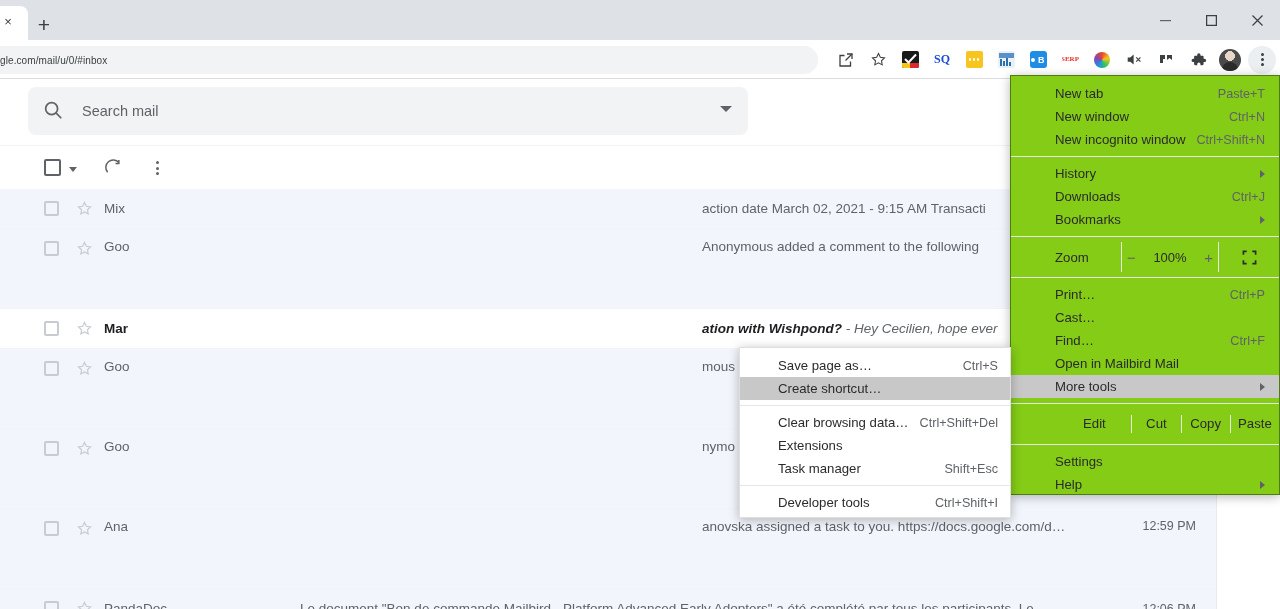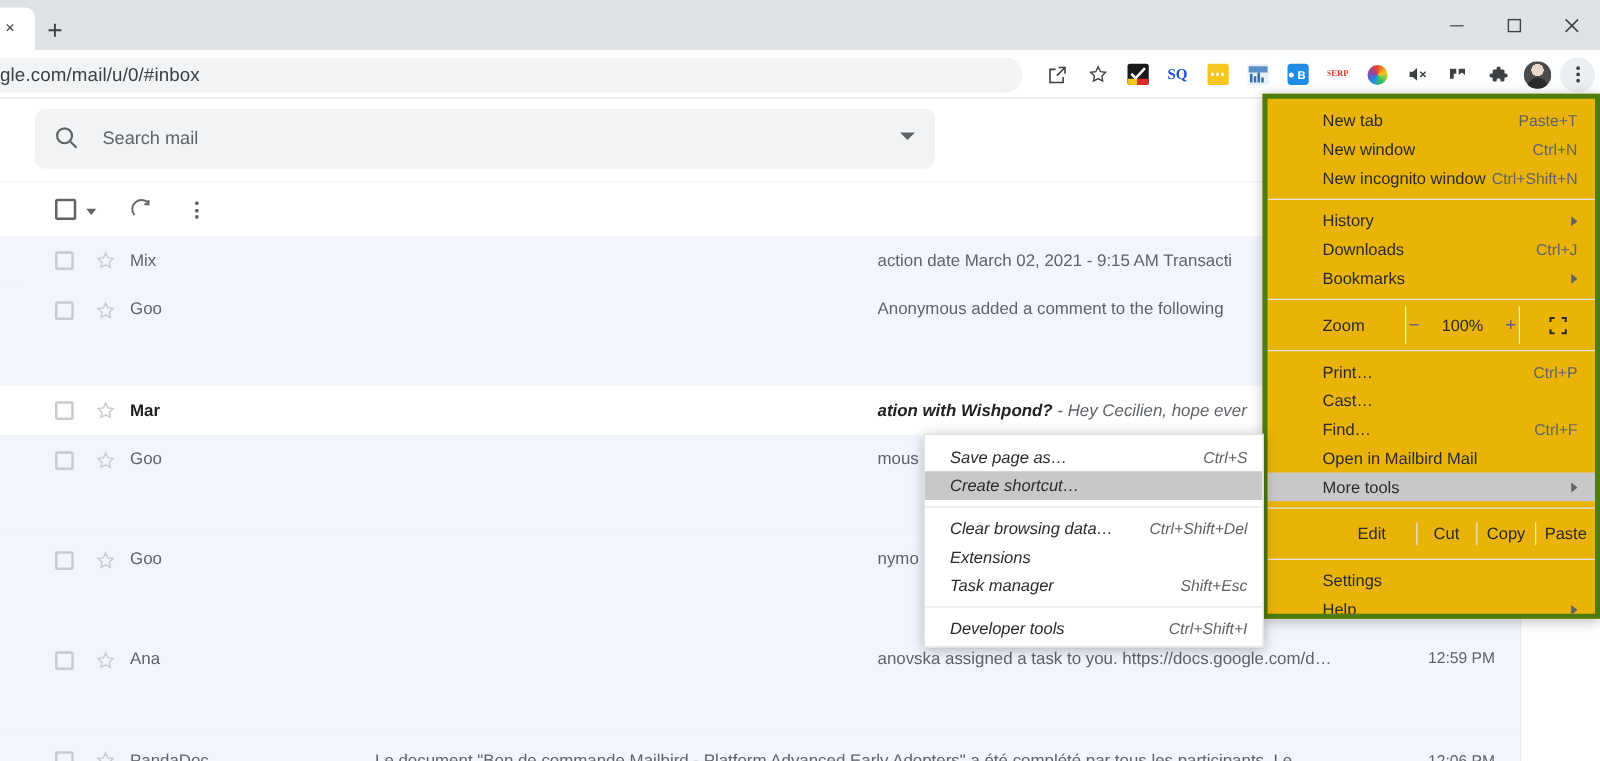--- a/index.html
+++ b/index.html
@@ -38,21 +38,21 @@
   .toolbar {
     position:absolute; left:0; top:40px; width:1280px; height:39px;
     background:#ffffff; border-bottom:1px solid #dadce0;
   }
   .omnibox {
     position:absolute; left:-250px; top:6px; width:1068px; height:28px;
     background:#f1f3f4; border-radius:14px;
     display:flex; align-items:center;
   }
   .omnibox .urltext {
-    margin-left:250px; font-size:15px; color:#3c4043; white-space:nowrap;
+    margin-left:250px; font-size:10px; color:#3c4043; white-space:nowrap;
     letter-spacing:0.1px;
   }
   .tbicons { position:absolute; right:2px; top:0; height:39px; display:flex; align-items:center; }
   .tbi { width:30px; height:30px; display:flex; align-items:center; justify-content:center;
          margin:0 1px; border-radius:50%; }
   .tbi svg { display:block; }
 
   
   .extsq { width:17px; height:17px; border-radius:2px; position:relative; overflow:hidden; }
 
@@ -114,21 +114,21 @@
 
   .blob-left { position:absolute; left:-14px; top:143px; width:36px; height:36px;
      border-radius:50%; background:#f7edd8; opacity:.85; }
 
   .rightpane { position:absolute; left:1216px; top:0; width:64px; height:530px; background:#fff;
      border-left:1px solid #e8eaed; }
 
   
   .chrome-menu {
     position:absolute; left:1010px; top:75px; width:270px; height:420px;
-    background:#eab308; border:4px solid #4d7c0f;
+    background:#84cc16; border:1px solid #4d7c0f;
     box-shadow:0 2px 10px rgba(0,0,0,.28);
     font-size:13.2px; color:#2b2b2b; overflow:hidden;
   }
   .mi { height:23px; display:flex; align-items:center; position:relative; padding-left:44px; cursor:default; }
   .mi .lbl { white-space:nowrap; }
   .mi .acc { position:absolute; right:14px; color:#5f6368; font-size:12.6px; white-space:nowrap; }
   .mi .arrow { position:absolute; right:14px; width:0;height:0;
      border-top:4px solid transparent;border-bottom:4px solid transparent;border-left:5px solid #5f6368; }
   .mi.hl { background:#c8c8c8; }
   .sep { height:1px; background:#e6e6e6; margin:5px 0; }
@@ -146,21 +146,21 @@
   .editrow .ecell.first { text-align:left; padding-left:44px; }
   .editrow .divv { width:1px; height:18px; background:#e6e6e6; }
 
   
   .submenu {
     position:absolute; left:739px; top:347px; width:272px; height:171px;
     background:#fff; border:1px solid #e0e0e0;
     box-shadow:0 2px 10px rgba(0,0,0,.28);
     font-size:13.2px; color:#2b2b2b; overflow:hidden;
   }
-  .submenu .mi { padding-left:20px;font-style:italic; }
+  .submenu .mi { padding-left:38px; }
   .submenu .mi .acc { right:12px; }
 </style>
 </head>
 <body>
 
 <div id="browser">
 
   <div class="tabstrip">
     <div class="tab-active"></div>
     <div class="tab-close">×</div>

